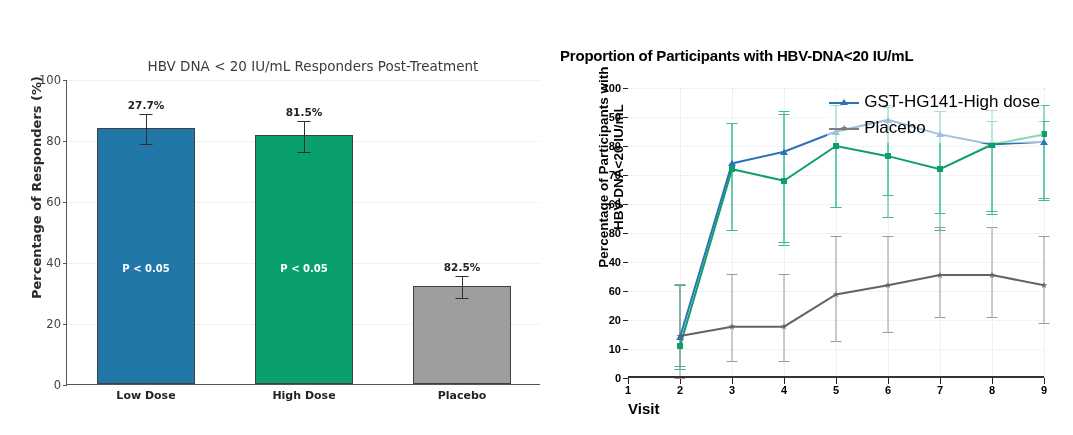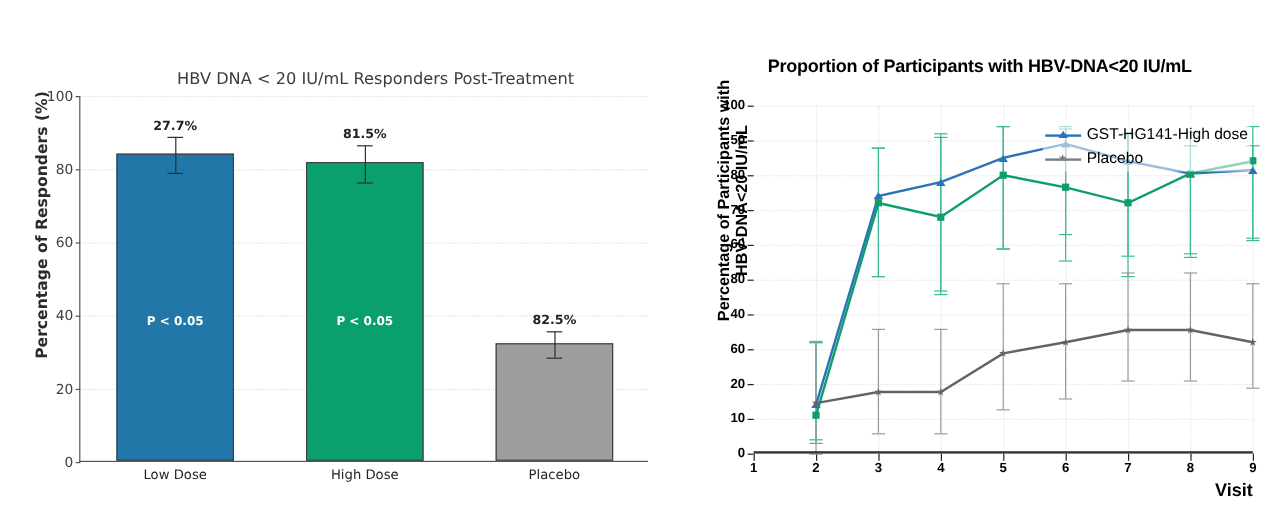--- a/index.html
+++ b/index.html
@@ -18,48 +18,48 @@
   .bar-grid{position:absolute;left:0;width:100%;height:0;border-top:1px dotted #e2e2e2;}
   .bar-ytick{position:absolute;right:100%;margin-right:6px;transform:translateY(-50%);
              font-size:11.5px;color:#3f3f3f;font-family:"DejaVu Sans",sans-serif;white-space:nowrap;}
   .bar-ytickmark{position:absolute;right:100%;width:4px;height:0;border-top:1.4px solid #555;}
   .barcol{position:absolute;bottom:0;box-sizing:border-box;border:1.6px solid #404040;}
   .bar-vallabel{position:absolute;transform:translate(-50%,-100%);font-size:10.5px;font-weight:bold;
                 color:#232323;white-space:nowrap;font-family:"DejaVu Sans",sans-serif;}
   .bar-pval{position:absolute;transform:translate(-50%,0);font-size:10px;font-weight:bold;color:#fff;
             white-space:nowrap;font-family:"DejaVu Sans",sans-serif;}
   .bar-xlabel{position:absolute;top:100%;margin-top:5px;transform:translateX(-50%);
-              font-size:11px;font-weight:normal;color:#232323;white-space:nowrap;
+              font-size:11px;font-weight:bold;color:#232323;white-space:nowrap;
               font-family:"DejaVu Sans",sans-serif;}
   .errbar{position:absolute;width:0;border-left:1.8px solid #2f2f2f;}
   .errcap{position:absolute;height:0;border-top:1.8px solid #2f2f2f;transform:translateX(-50%);width:13px;}
 
   
   #panel-line{position:absolute;left:560px;top:0;width:513px;height:435px;}
-  #line-title{position:absolute;left:0px;top:47px;width:513px;text-align:center;
+  #line-title{position:absolute;left:0px;top:47px;width:513px;
               font-size:15px;font-weight:bold;color:#000;letter-spacing:-.2px;}
   #line-ylabel{position:absolute;left:-64px;top:152px;width:230px;text-align:center;
                transform:rotate(-90deg);font-size:13.5px;font-weight:bold;color:#000;line-height:1.12;}
   #line-plot{position:absolute;left:68px;top:88px;width:416px;height:290px;}
   .ln-grid{position:absolute;left:0;width:100%;height:0;border-top:1px dotted #e6e6e6;}
   .ln-vgrid{position:absolute;top:0;height:100%;width:0;border-left:1px dotted #e6e6e6;}
   .ln-ytick{position:absolute;right:100%;margin-right:7px;transform:translateY(-50%);
             font-size:11px;font-weight:bold;color:#000;}
   .ln-ytickmark{position:absolute;right:100%;width:5px;height:0;border-top:1.6px solid #222;}
   .ln-xtick{position:absolute;top:100%;margin-top:6px;transform:translateX(-50%);
             font-size:11px;font-weight:bold;color:#000;}
   .ln-xtickmark{position:absolute;top:100%;height:6px;width:0;border-left:1.6px solid #222;}
   #line-xaxis{position:absolute;left:0;bottom:0;width:100%;height:0;border-top:2.4px solid #333;}
-  #line-xlabel{position:absolute;left:0;top:100%;margin-top:22px;width:100%;text-align:right;
+  #line-xlabel{position:absolute;left:0;top:100%;margin-top:22px;width:100%;text-align:left;
                font-size:15px;font-weight:bold;color:#000;}
   .lnerr{position:absolute;width:0;transform:translateX(-50%);}
   .lnerrcap{position:absolute;height:0;width:11px;transform:translateX(-50%);}
   .marker{position:absolute;transform:translate(-50%,-50%);}
-  #legend{position:absolute;right:2px;top:0px;font-size:13px;line-height:1.55;color:#000;
-          background:rgba(255,255,255,.55);padding:1px 2px;margin-top:13px;}
+  #legend{position:absolute;right:2px;top:0px;font-size:17px;line-height:1.55;color:#000;
+          background:rgba(255,255,255,.55);padding:1px 2px;}
   .legend-row{display:flex;align-items:center;gap:5px;white-space:nowrap;}
   .legend-swatch{position:relative;width:30px;height:11px;flex:none;}
 </style>
 </head>
 <body>
 
 <div class="page">
 
   <div id="panel-bar">
     <div id="bar-title">HBV DNA &lt; 20 IU/mL Responders Post-Treatment</div>

